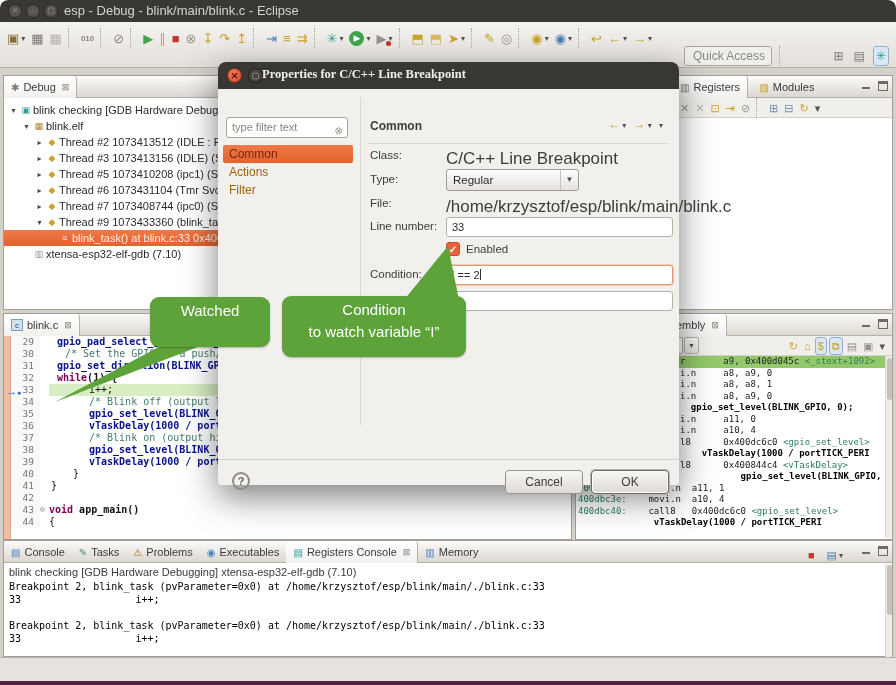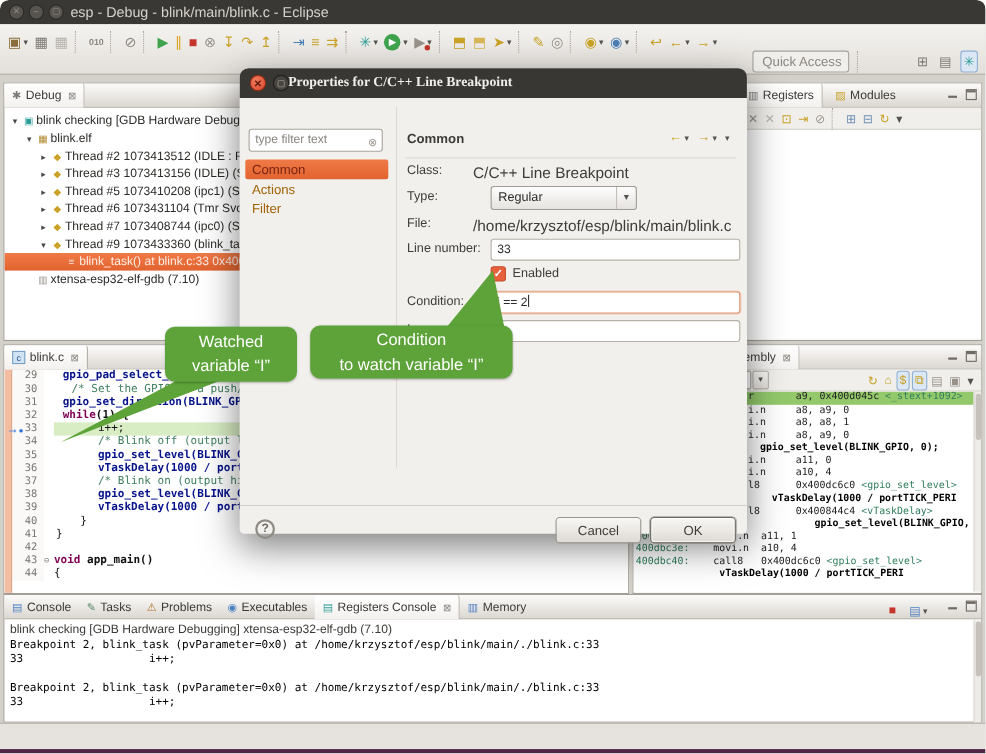--- a/index.html
+++ b/index.html
@@ -116,21 +116,21 @@
   .dnav{position:absolute;left:5px;top:56px;width:130px;}
   .dnavitem{height:18px;line-height:18px;font-size:12px;color:#a16207;padding-left:6px;}
   .dnavitem.sel{background:linear-gradient(#ef7a47,#e2632f);color:#7b2413;border-radius:2px;}
   .dlg-vdiv{position:absolute;left:142px;top:8px;bottom:60px;border-left:1px solid #dcd8d2;}
   .dlg-h{position:absolute;left:152px;top:30px;font-size:12px;font-weight:bold;color:#3e3c38;}
   .dlg-arrows{position:absolute;right:14px;top:28px;font-size:12px;color:#c9a227;letter-spacing:2px;}
   .dlg-arrows .k{color:#55524e;font-size:8px;}
   .dlg-hsep{position:absolute;left:150px;right:10px;top:54px;border-top:1px solid #ddd9d3;}
   .frow{position:absolute;left:152px;font-size:11.5px;color:#3e3c38;}
   .flabel{display:inline-block;width:76px;}
-  .fvalue{position:absolute;left:212px;font-size:14px;color:#3e3c38;white-space:nowrap;}
+  .fvalue{position:absolute;left:228px;font-size:17px;color:#3e3c38;white-space:nowrap;}
   .finput{position:absolute;left:228px;width:227px;height:20px;background:#fff;border:1px solid #b5b0a8;
     border-radius:3px;font-size:11px;color:#2d2b28;line-height:18px;padding-left:5px;}
   .finput.focus{border-color:#dc9a78;box-shadow:0 0 0 1px #f0cab5;}
   .caret{display:inline-block;width:1px;height:11px;background:#333;vertical-align:-1px;}
   .fcombo{position:absolute;left:228px;width:133px;height:22px;background:linear-gradient(#fdfdfd,#e6e3df);
     border:1px solid #9f9a93;border-radius:3px;font-size:11.5px;color:#2d2b28;line-height:20px;padding-left:6px;}
   .fcombo .cbtn{position:absolute;right:0;top:0;width:18px;height:100%;border-left:1px solid #c5c1ba;
     font-size:8px;color:#55524e;text-align:center;line-height:20px;}
   .checkbox{position:absolute;left:228px;width:14px;height:14px;background:#e8613c;border:1px solid #c14e2c;
     border-radius:3px;color:#fff;font-size:10px;line-height:13px;text-align:center;font-weight:bold;}
@@ -603,20 +603,19 @@
     </div>
   </div>
 
   <svg class="tailsvg">
     <polygon points="172,340 216,340 55,402" fill="#5da339"></polygon>
     <polygon points="448,246 404,300 459,300" fill="#5da339"></polygon>
   </svg>
 
   <div class="callout" style="left:150px;top:297px;width:120px;height:50px;">
     <div>Watched</div>
-    <div>variable “I”</div>
-  </div>
-  <div class="callout" style="left:282px;top:296px;width:184px;height:48px;">
+  </div>
+  <div class="callout" style="left:282px;top:296px;width:184px;height:61px;">
     <div>Condition</div>
     <div>to watch variable “I”</div>
   </div>
 
 </div>
 
 </body></html>

